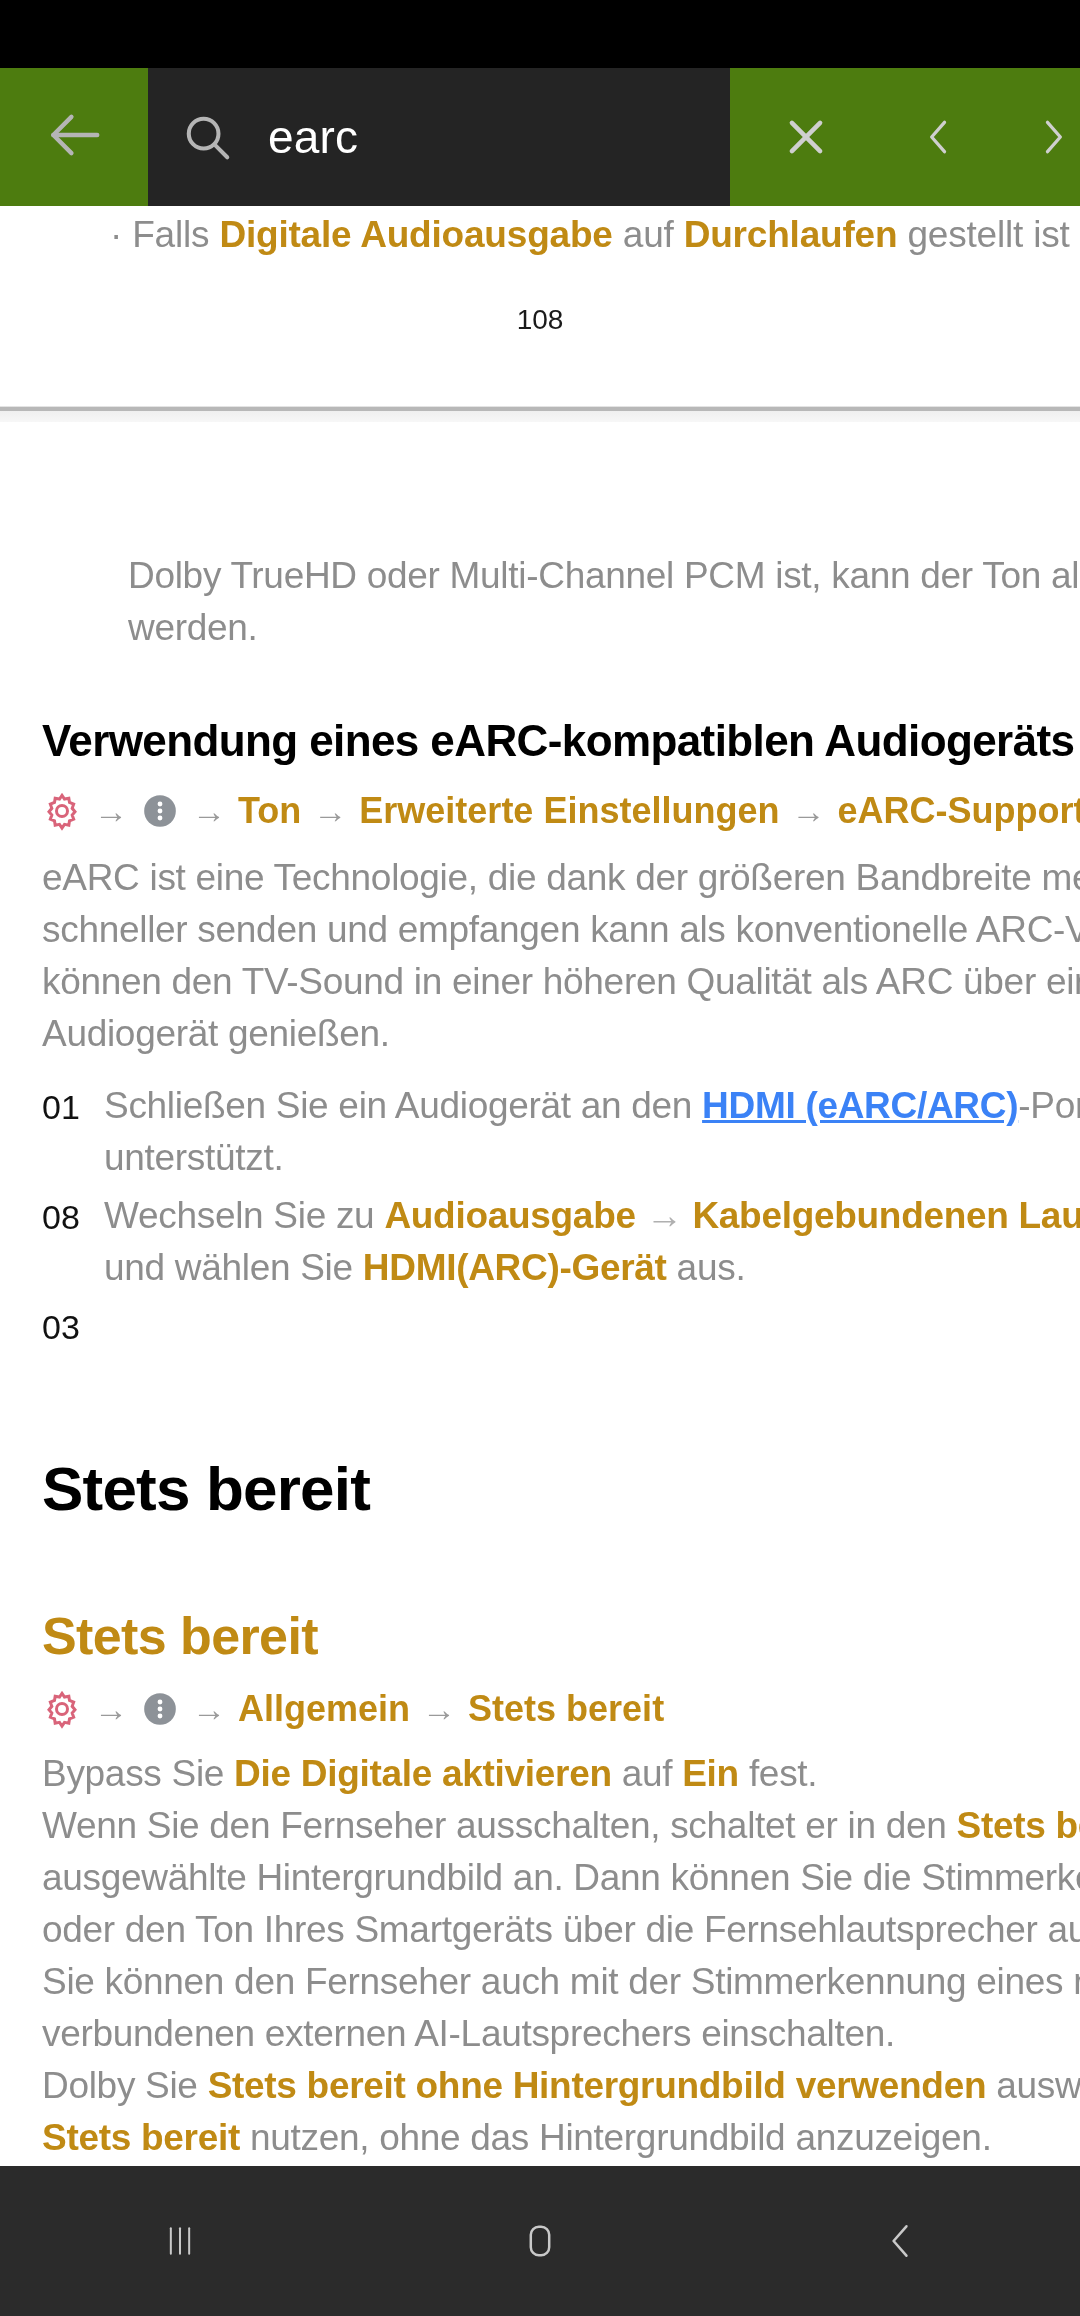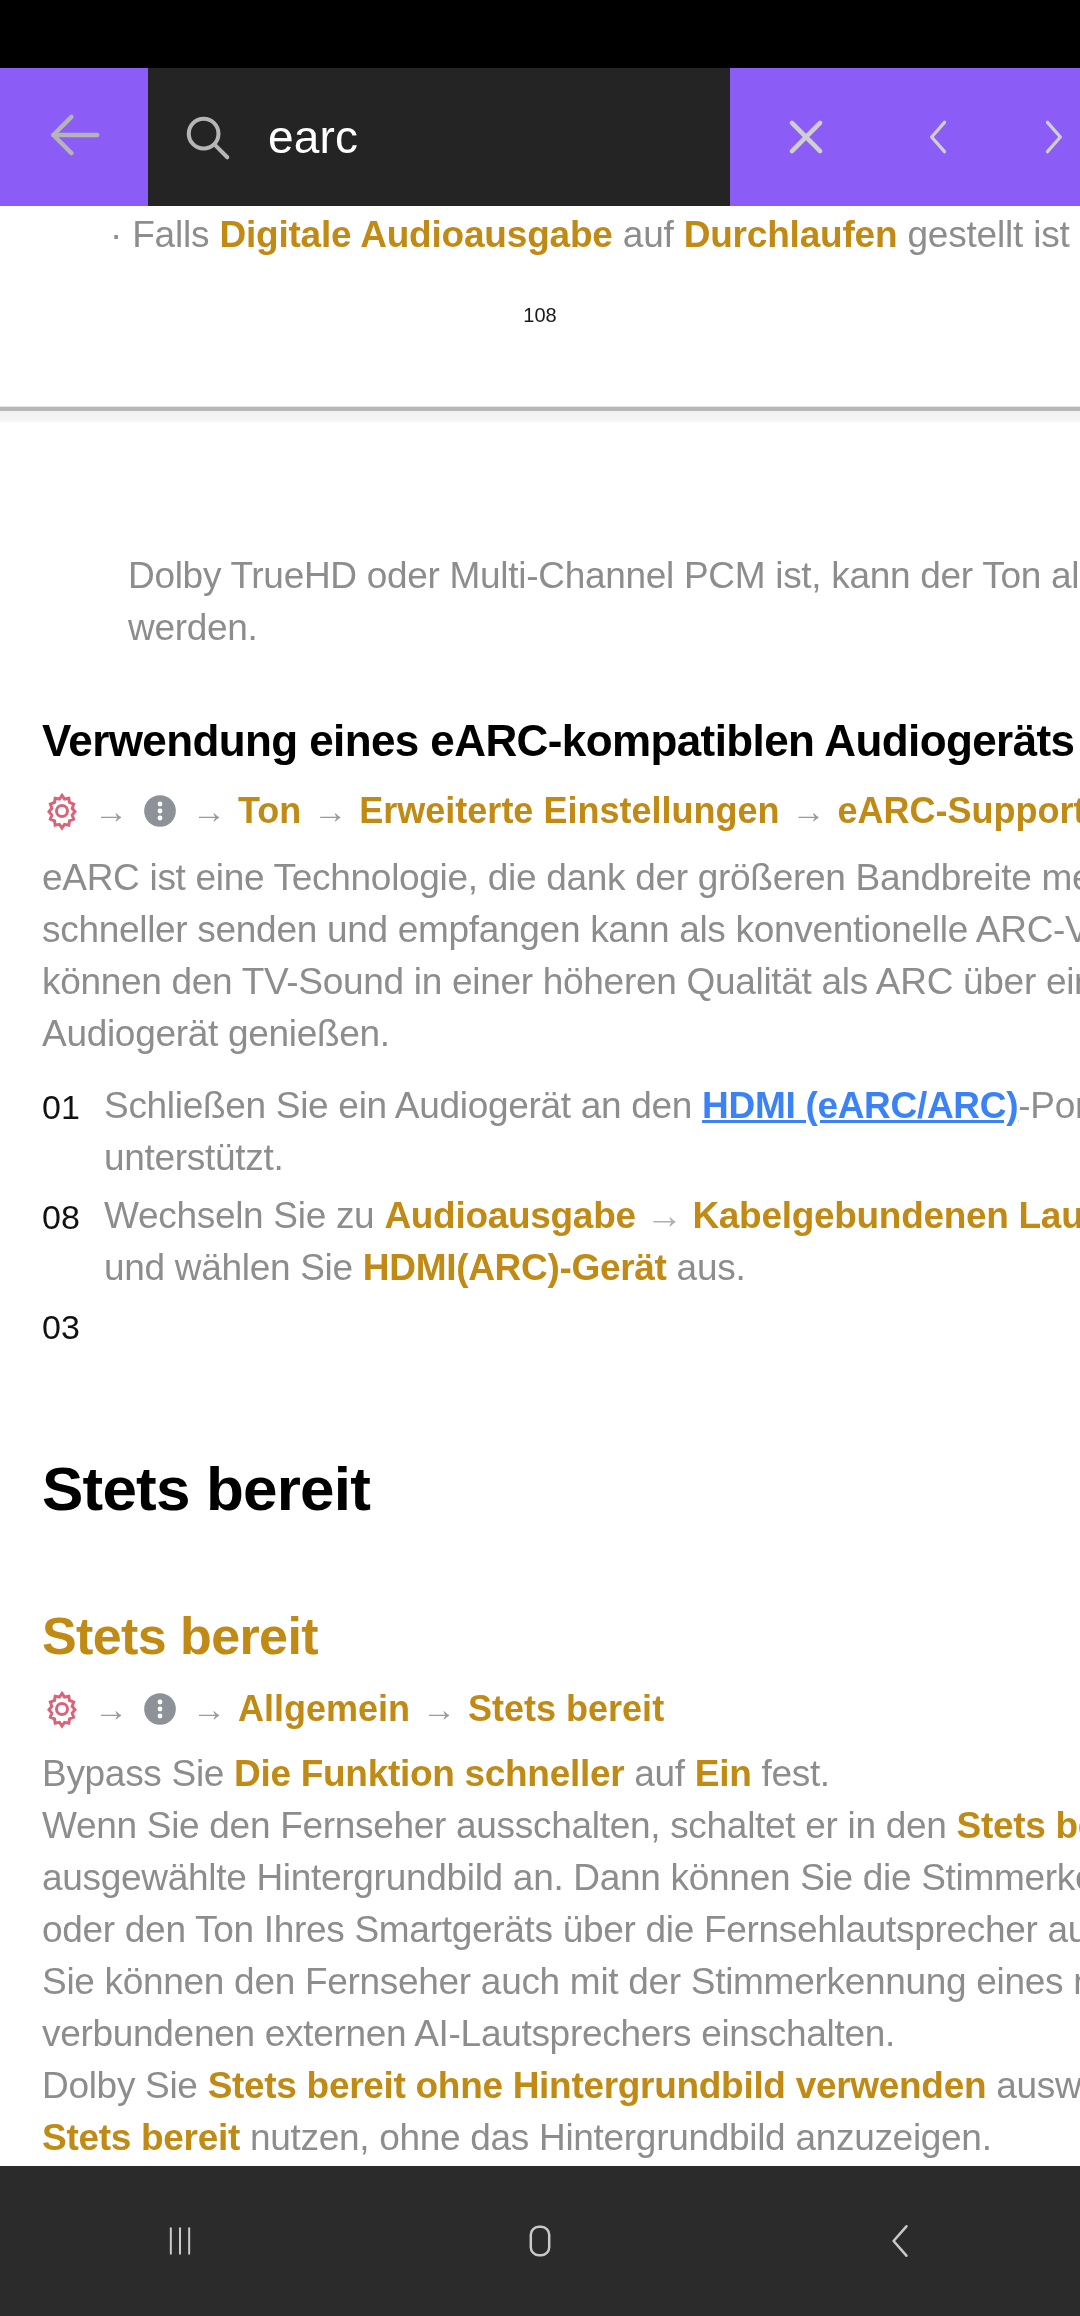--- a/index.html
+++ b/index.html
@@ -8,21 +8,21 @@
     font-family:"Liberation Sans", sans-serif;
     background:#000;
   }
   .screen { position:relative; width:1080px; height:2316px; background:#ffffff; overflow:hidden; }
 
   
   .status-bar { height:68px; background:#000000; width:100%; }
 
   
   .search-toolbar {
-    height:138px; background:#8b5cf6; display:flex; align-items:center; width:100%;
+    height:138px; background:#4d7c0f; display:flex; align-items:center; width:100%;
   }
   .tb-back {
     width:148px; height:138px; display:flex; align-items:center; justify-content:center;
     flex:0 0 148px;
   }
   .tb-back svg { width:62px; height:62px; }
   .search-field {
     flex:0 0 582px; width:582px; height:138px; background:#242424;
     display:flex; align-items:center; padding-left:32px; gap:34px;
   }
@@ -47,21 +47,21 @@
 
   
   .page-top { background:#ffffff; padding:0; position:relative; height:190px; }
   .page-top .line {
     position:absolute; top:8px; left:110px;
     font-size:37px; color:#8d8d8d; white-space:nowrap; letter-spacing:-0.2px;
   }
   .page-top .bullet { color:#8d8d8d; }
   .page-num {
     position:absolute; top:98px; left:0; width:1080px; text-align:center;
-    font-size:20px; color:#1a1a1a;
+    font-size:28px; color:#1a1a1a;
   }
   .page-gap {
     height:26px; width:1480px;
     background:linear-gradient(to bottom,#ffffff 0,#ffffff 40%,#b8b8b8 41%,#b8b8b8 56%,#efefef 57%,#f7f7f7 100%);
   }
   .page-spacer { height:128px; background:#ffffff; }
 
   .page-body { background:#ffffff; padding:0 0 0 0; }
 
   .para-indent { padding-left:128px; }
@@ -279,21 +279,21 @@
           </span>
           <span class="arrow">→</span>
           <span class="crumb">Allgemein</span>
           <span class="arrow">→</span>
           <span class="crumb">Stets bereit</span>
         </div>
 
         <div style="height:18px"></div>
 
         <div class="body-block">
-          <div class="para"><span class="g">Bypass Sie </span><b class="gold">Die Funktion schneller</b><span class="g"> auf </span><b class="gold">Ein</b><span class="g"> fest.</span></div>
+          <div class="para"><span class="g">Bypass Sie </span><b class="gold">Die Digitale aktivieren</b><span class="g"> auf </span><b class="gold">Ein</b><span class="g"> fest.</span></div>
           <div class="para"><span class="g">Wenn Sie den Fernseher ausschalten, schaltet er in den </span><b class="gold">Stets bereit</b></div>
           <div class="para">ausgewählte Hintergrundbild an. Dann können Sie die Stimmerkennun</div>
           <div class="para">oder den Ton Ihres Smartgeräts über die Fernsehlautsprecher ausgebe</div>
           <div class="para">Sie können den Fernseher auch mit der Stimmerkennung eines mit den</div>
           <div class="para">verbundenen externen AI-Lautsprechers einschalten.</div>
           <div class="para"><span class="g">Dolby Sie </span><b class="gold">Stets bereit ohne Hintergrundbild verwenden</b><span class="g"> auswählen</span></div>
           <div class="para"><b class="gold">Stets bereit</b><span class="g"> nutzen, ohne das Hintergrundbild anzuzeigen.</span></div>
 
         </div>
 

